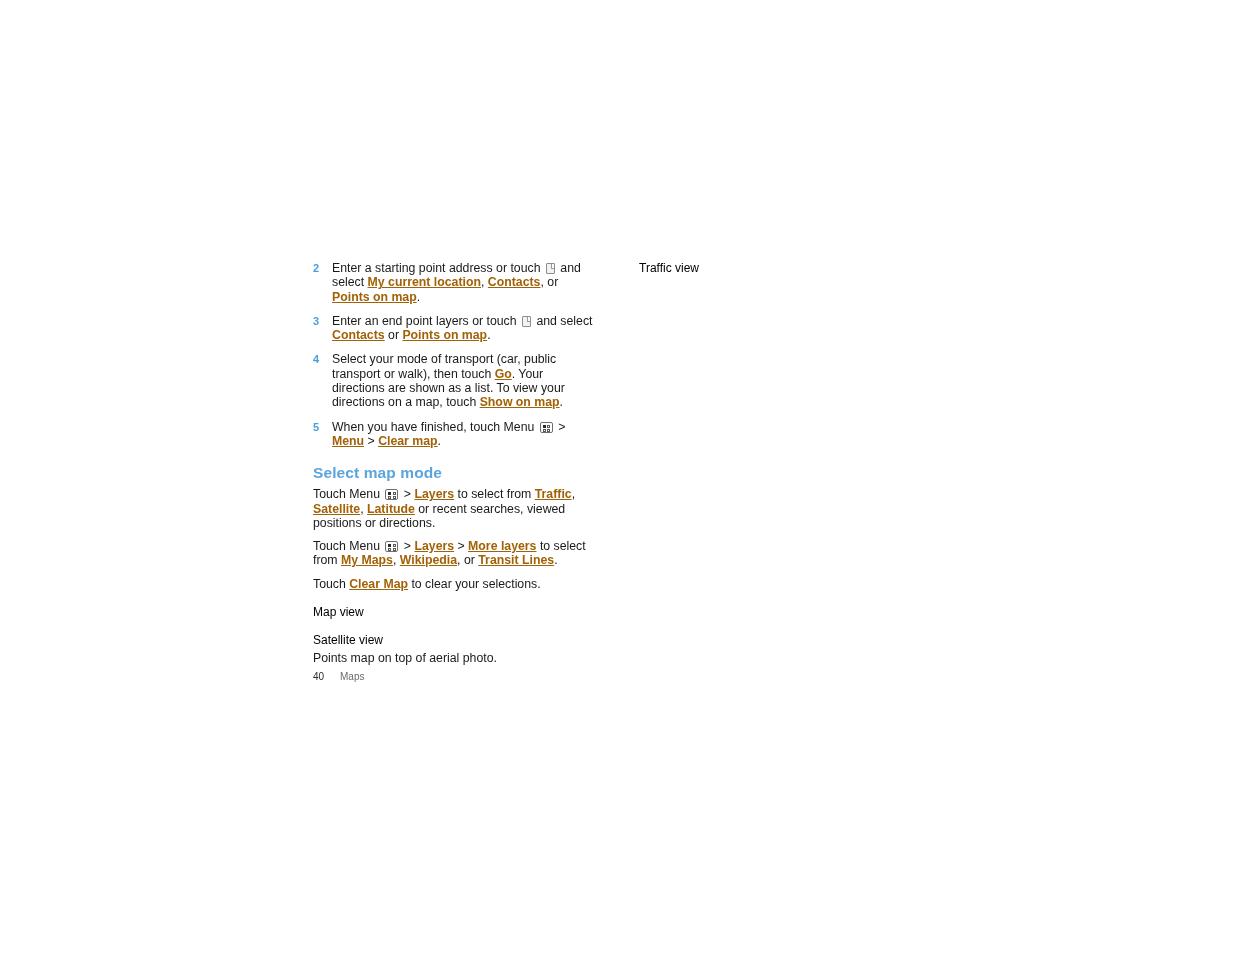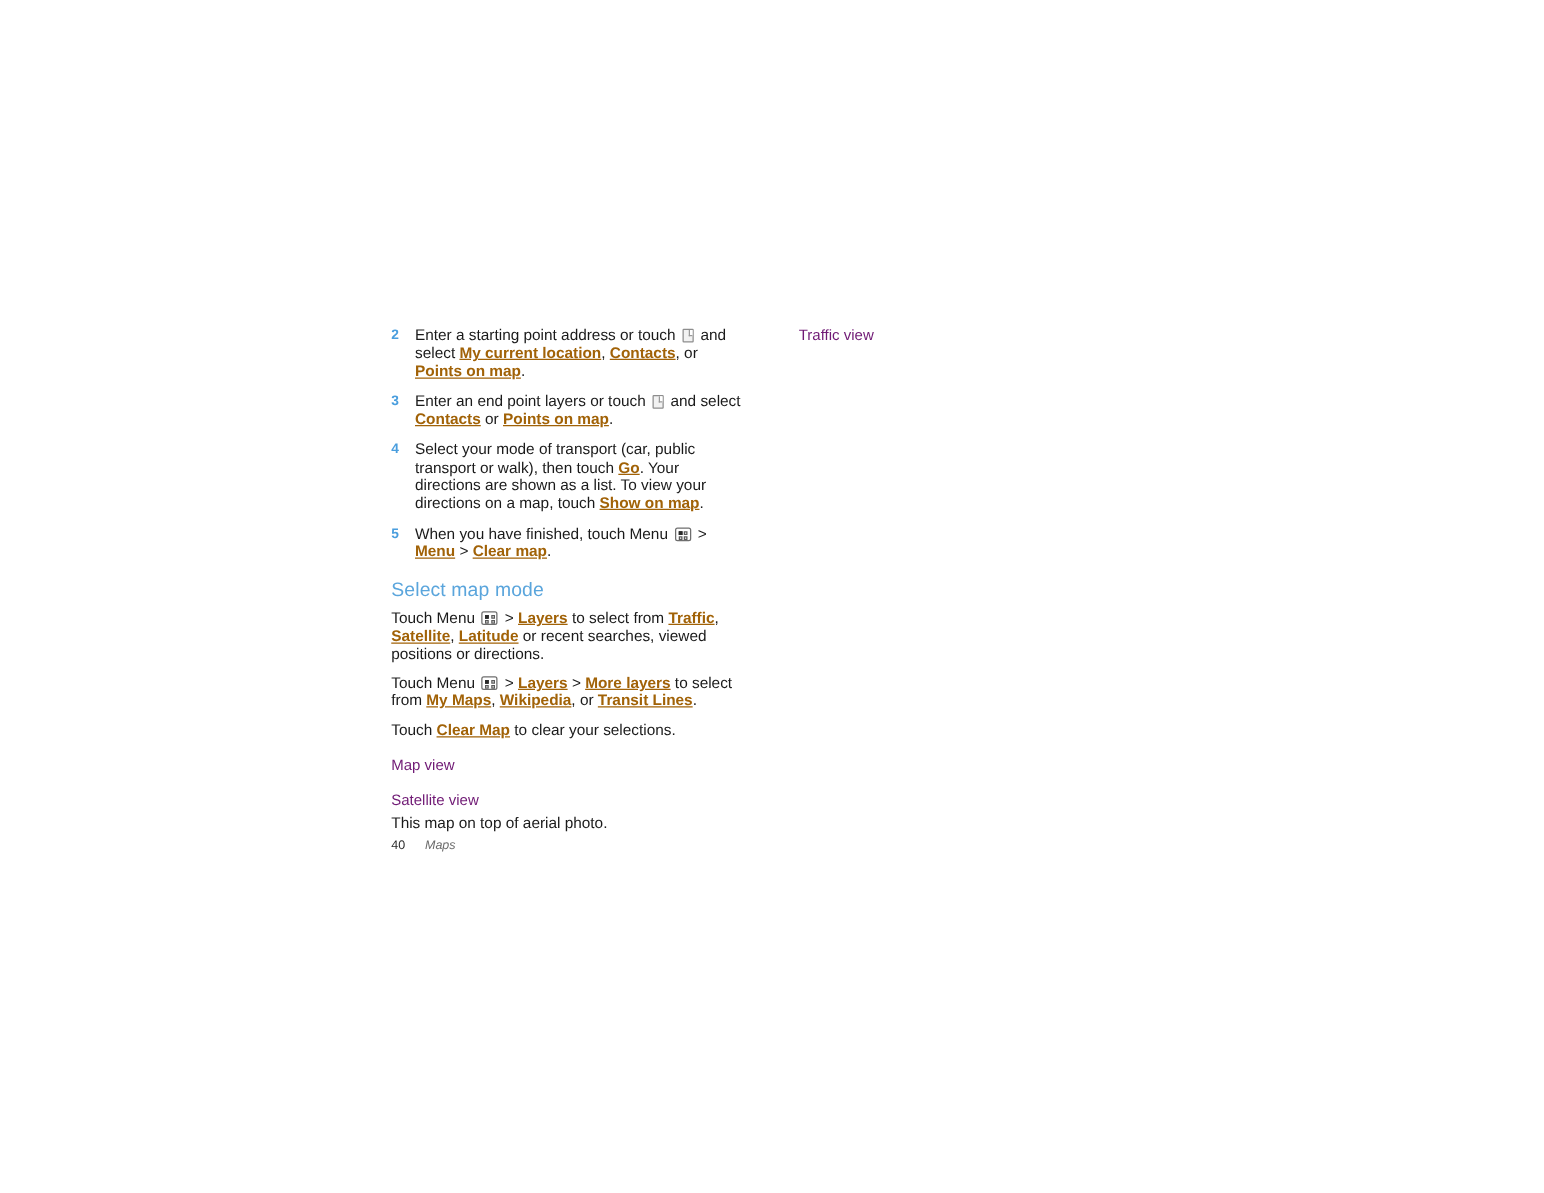--- a/index.html
+++ b/index.html
@@ -61,30 +61,30 @@
 
   b, .b {
     font-weight: bold;
     color: #a16207;
     text-decoration: underline;
   }
 
   
   h2.section-heading {
     font-size: 15.5px;
-    font-weight: normal;
+    font-weight: bold;
     color: #5aa5dc;
     margin: 16px 0 5px 0;
     line-height: 18px;
     letter-spacing: 0.1px;
   }
   h3.sub-heading {
     font-size: 12px;
     font-weight: normal;
-    color: #701a75;
+    color: #000000;
     margin: 14px 0 4px 0;
     line-height: 14px;
   }
   .col-right h3.sub-heading {
     margin-top: 0;
   }
 
   p.body-text {
     font-size: 12.3px;
     line-height: 14.3px;
@@ -156,21 +156,20 @@
   }
   .footer .page-num {
     font-weight: normal;
     color: #2a2a2a;
     display: inline-block;
     width: 27px;
   }
   .footer .chapter {
     color: #6b6b6b;
     display: inline-block;
-    font-style: italic;
   }
 </style>
 </head>
 <body>
 
 <div class="page">
 
   <div class="col-left">
 
     <div id="step-list">
@@ -196,21 +195,21 @@
 
     <div id="section-paragraphs">
         <p class="body-text"><span>Touch Menu </span><span class="icon-inline icon-menu"><span class="g g1"></span><span class="g g2"></span><span class="g g3"></span><span class="g g4"></span></span><span> &gt; </span><b>Layers</b><span> to select from </span><b>Traffic</b><span>, </span><b>Satellite</b><span>, </span><b>Latitude</b><span> or recent searches, viewed positions or directions.</span></p>
         <p class="body-text"><span>Touch Menu </span><span class="icon-inline icon-menu"><span class="g g1"></span><span class="g g2"></span><span class="g g3"></span><span class="g g4"></span></span><span> &gt; </span><b>Layers</b><span> &gt; </span><b>More layers</b><span> to select from </span><b>My Maps</b><span>, </span><b>Wikipedia</b><span>, or </span><b>Transit Lines</b><span>.</span></p>
         <p class="body-text"><span>Touch </span><b>Clear Map</b><span> to clear your selections.</span></p>
       </div>
 
     <div id="subsections-left">
         <h3 class="sub-heading">Map view</h3>
         <h3 class="sub-heading">Satellite view</h3>
-        <p class="body-text">This map on top of aerial photo.</p>
+        <p class="body-text">Points map on top of aerial photo.</p>
       </div>
 
   </div>
 
   <div class="col-right">
     <div id="subsections-right">
         <h3 class="sub-heading">Traffic view</h3>
       </div>
   </div>
 

